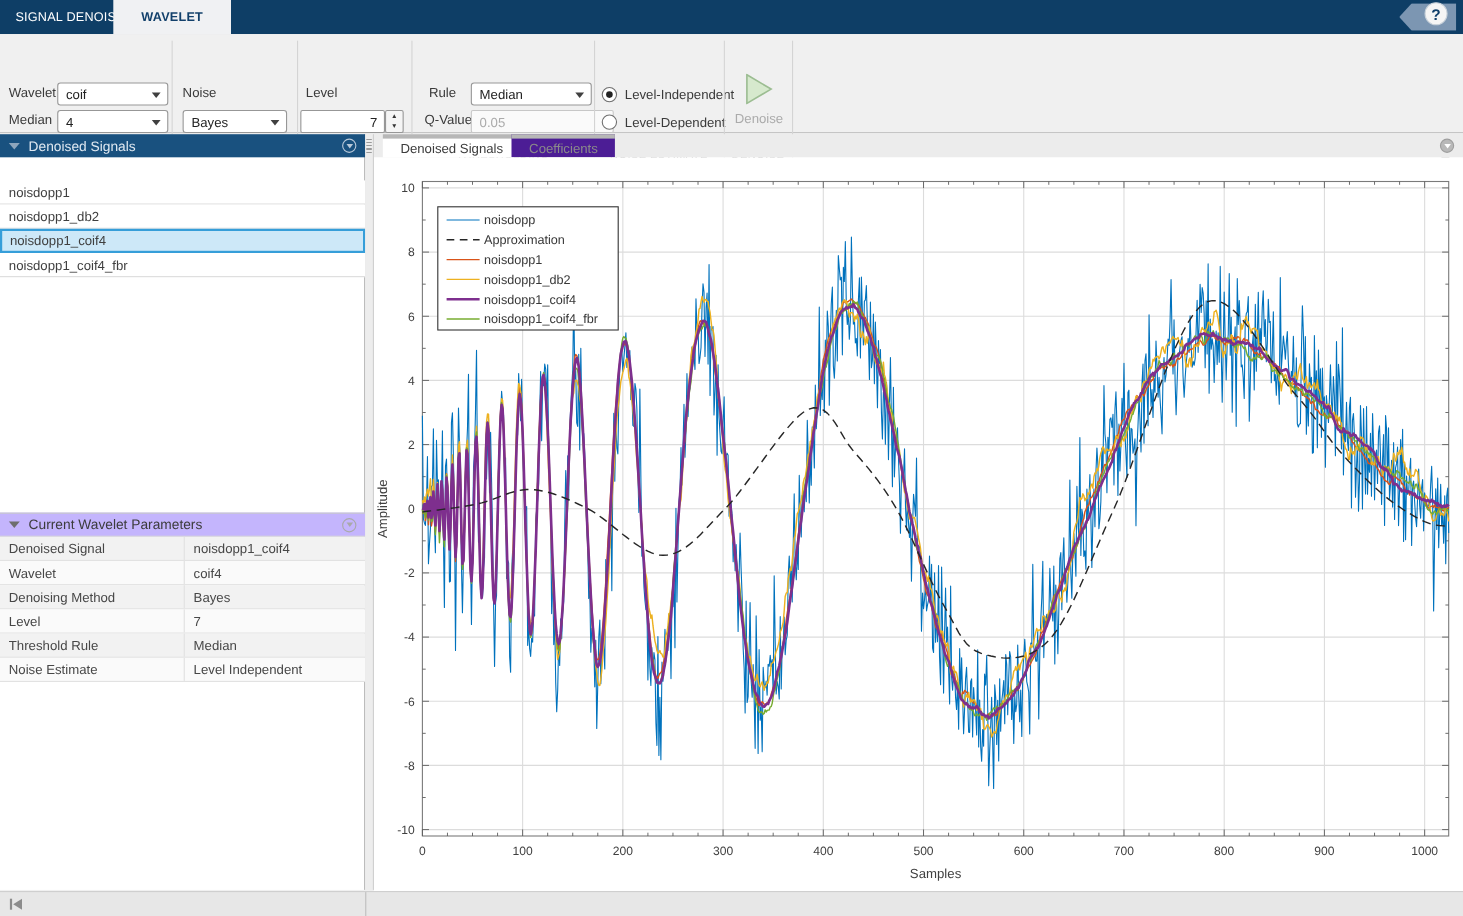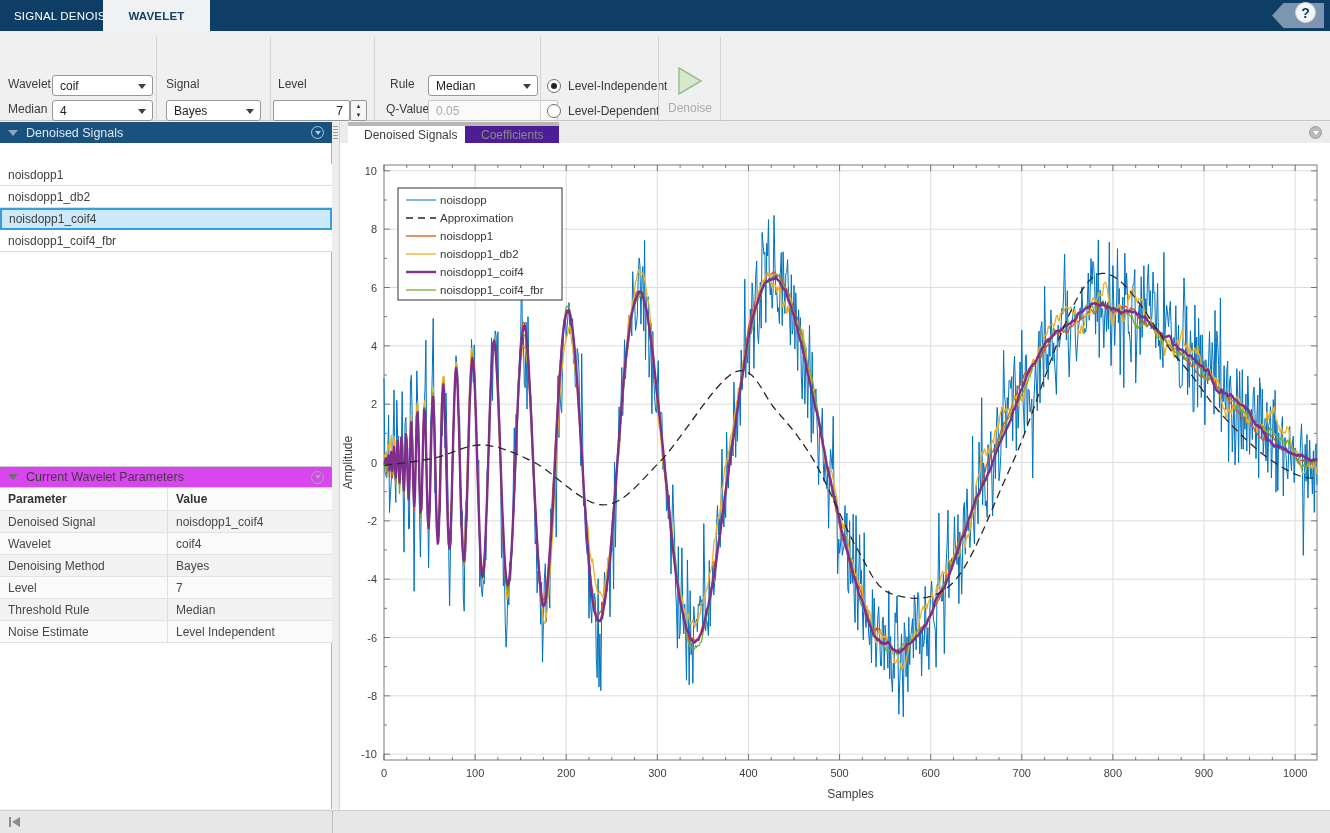--- a/index.html
+++ b/index.html
@@ -46,21 +46,21 @@
   .denoise-btn { position:absolute; left:660px; top:36px; width:60px; height:62px;
     display:flex; flex-direction:column; align-items:center; justify-content:flex-start; gap:6px; }
   .denoise-label { font-size:12px; color:#ababab; }
   .collapse-icon { position:absolute; right:8px; top:103px; width:16px; height:13px; }
 
   
   .left-panel { position:absolute; left:0; top:122px; width:332px; height:687px;
     background:#ffffff; border-right:1px solid #b5b5b5; }
   .panel-hd-blue { position:absolute; left:0; width:332px; height:21px; background:#19517f;
     color:#dfe8f1; font-size:12.5px; display:flex; align-items:center; gap:8px; padding:0 8px; }
-  .panel-hd-light { position:absolute; left:0; width:332px; height:22px; background:#d946ef;
+  .panel-hd-light { position:absolute; left:0; width:332px; height:22px; background:#c4b5fd;
     border-top:1px solid #c9c9c9; border-bottom:1px solid #d6d6d6;
     color:#3c3c3c; font-size:12.5px; display:flex; align-items:center; gap:8px; padding:0 8px; }
   .tri-down-w { width:0; height:0; border-left:5px solid transparent; border-right:5px solid transparent;
     border-top:6px solid #8ea6bd; }
   .tri-down-g { width:0; height:0; border-left:5px solid transparent; border-right:5px solid transparent;
     border-top:6px solid #6e6e6e; }
   .hd-title { flex:1; }
   .circle-chevron { width:13px; height:13px; border-radius:50%; display:flex; align-items:center;
     justify-content:center; }
   .cc-blue { border:1px solid #b9c9d9; } .cc-blue i { border-left:3.5px solid transparent;
@@ -117,21 +117,21 @@
     <i class="dd-caret"></i>
   </div>
   <span class="ts-label" style="left:8px;top:71px;">Median</span>
   <div class="dropdown" style="left:52px;top:69px;width:101px;">
     <span>4</span>
     <i class="dd-caret"></i>
   </div>
   <div class="caption" style="left:0;width:156px;">WAVELET</div>
   <div class="sec-sep" style="left:156px;"></div>
 
-  <span class="ts-label" style="left:166px;top:46px;">Signal</span>
+  <span class="ts-label" style="left:166px;top:46px;">Noise</span>
   <div class="dropdown" style="left:166px;top:69px;width:95px;">
     <span>Bayes</span>
     <i class="dd-caret"></i>
   </div>
   <div class="caption" style="left:156px;width:114px;">DENOISING METHOD</div>
   <div class="sec-sep" style="left:270px;"></div>
 
   <span class="ts-label" style="left:278px;top:46px;">Level</span>
   <div class="spin-field" style="left:273px;top:69px;width:77px;">7</div>
   <div class="spin-btns" style="left:350px;top:69px;">
@@ -196,24 +196,20 @@
     </div>
 
   <div class="panel-hd-light" style="top:344px;">
     <span class="tri-down-g"></span>
     <span class="hd-title">Current Wavelet Parameters</span>
     <span class="circle-chevron cc-blue" style="border-color:#a9a9a9;">
         <i style="border-top-color:#a9a9a9;"></i>
       </span>
   </div>
   <div class="ptable" style="top:366px;" id="param-table">
-      <div class="prow hd">
-        <div>Parameter</div>
-        <div>Value</div>
-      </div>
       <div class="prow odd">
         <div>Denoised Signal</div>
         <div>noisdopp1_coif4</div>
       </div>
       <div class="prow even">
         <div>Wavelet</div>
         <div>coif4</div>
       </div>
       <div class="prow odd">
         <div>Denoising Method</div>

